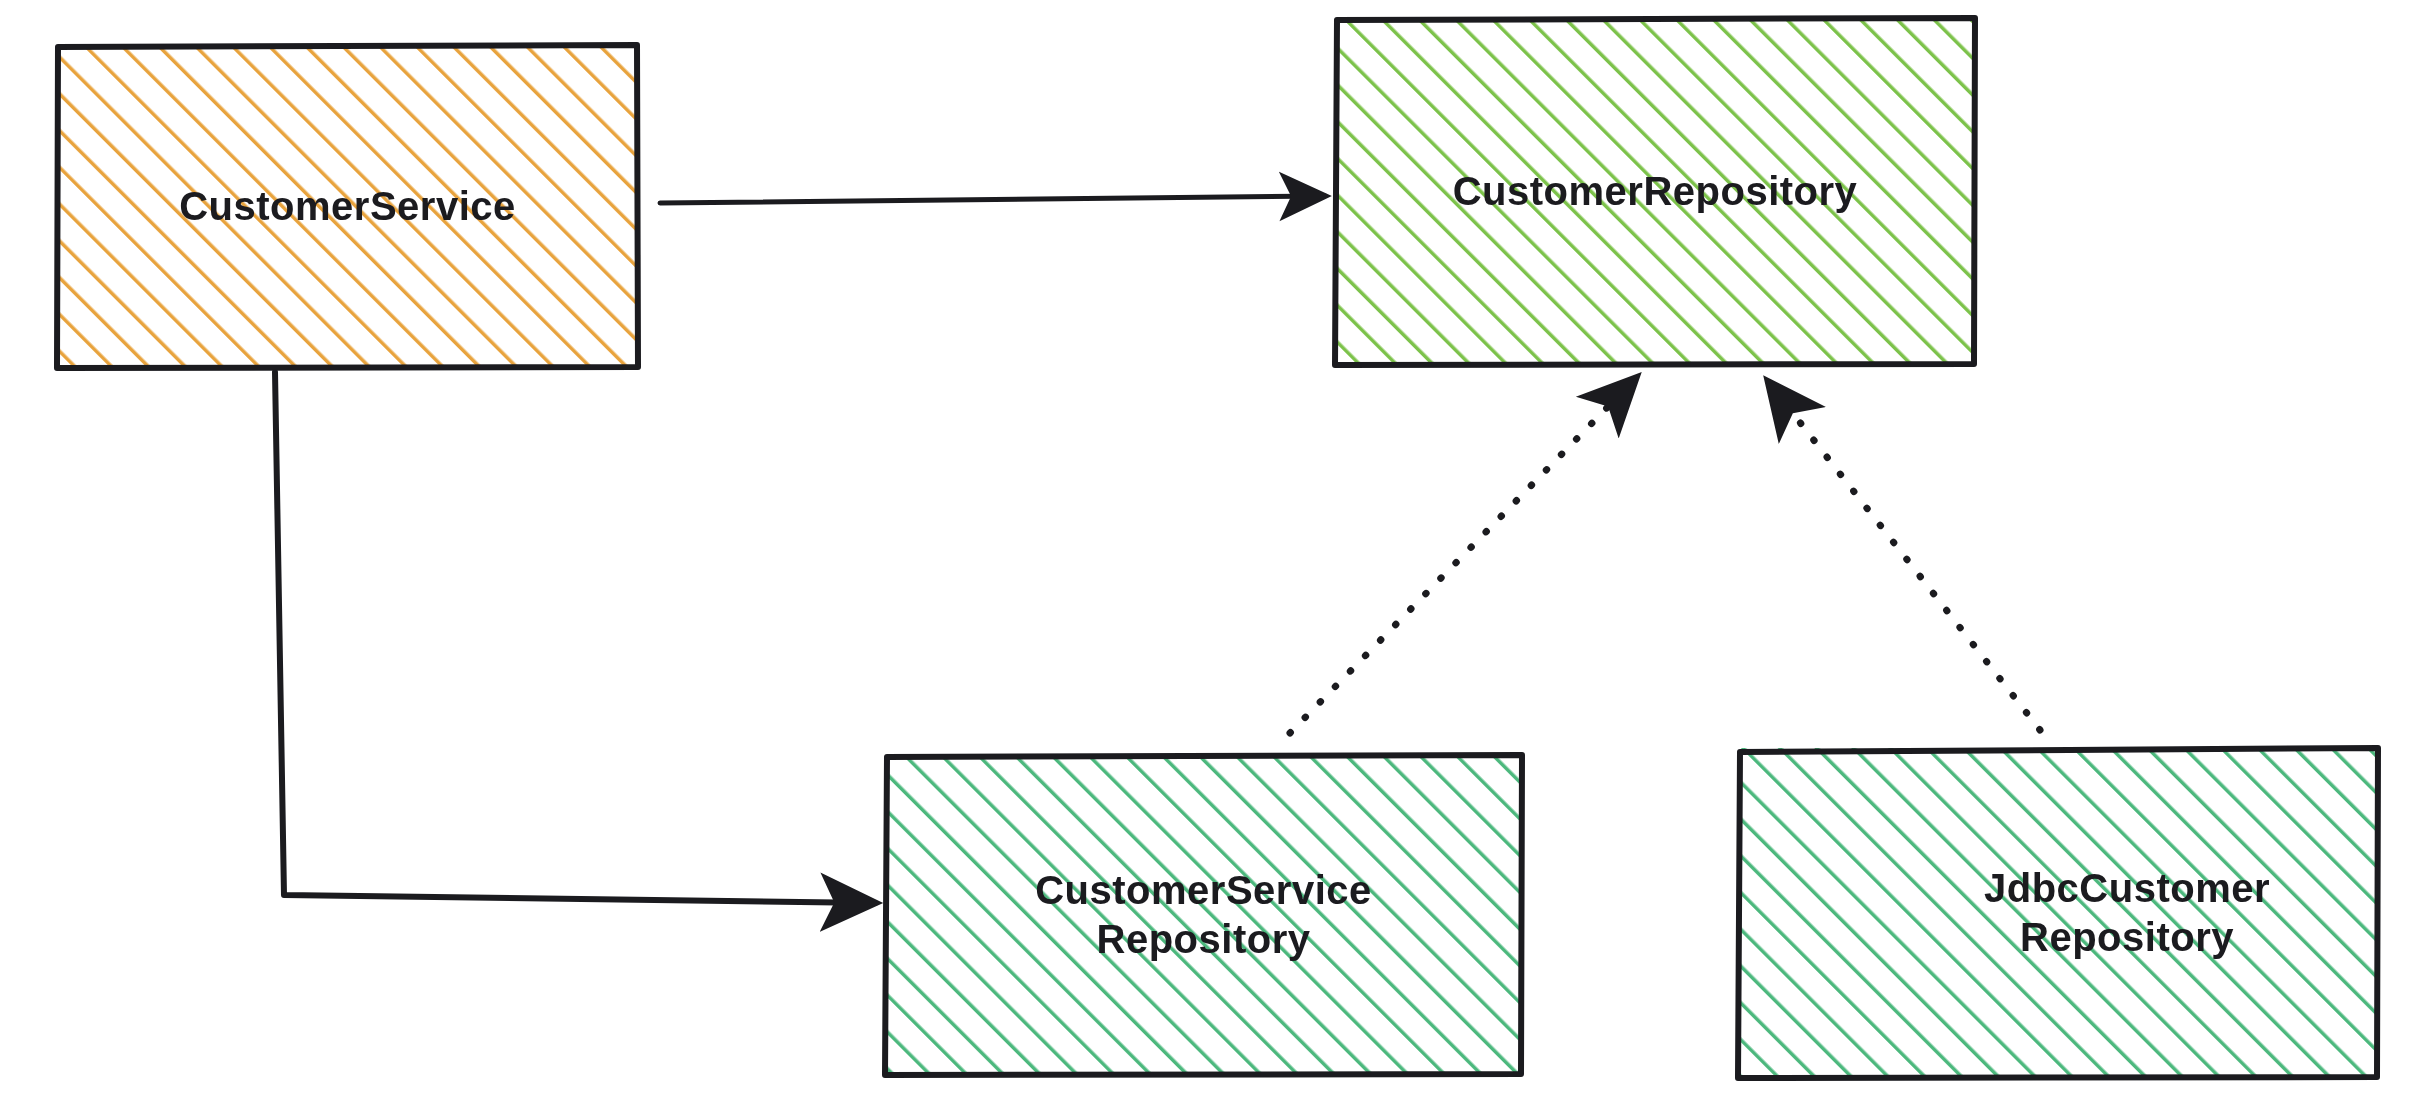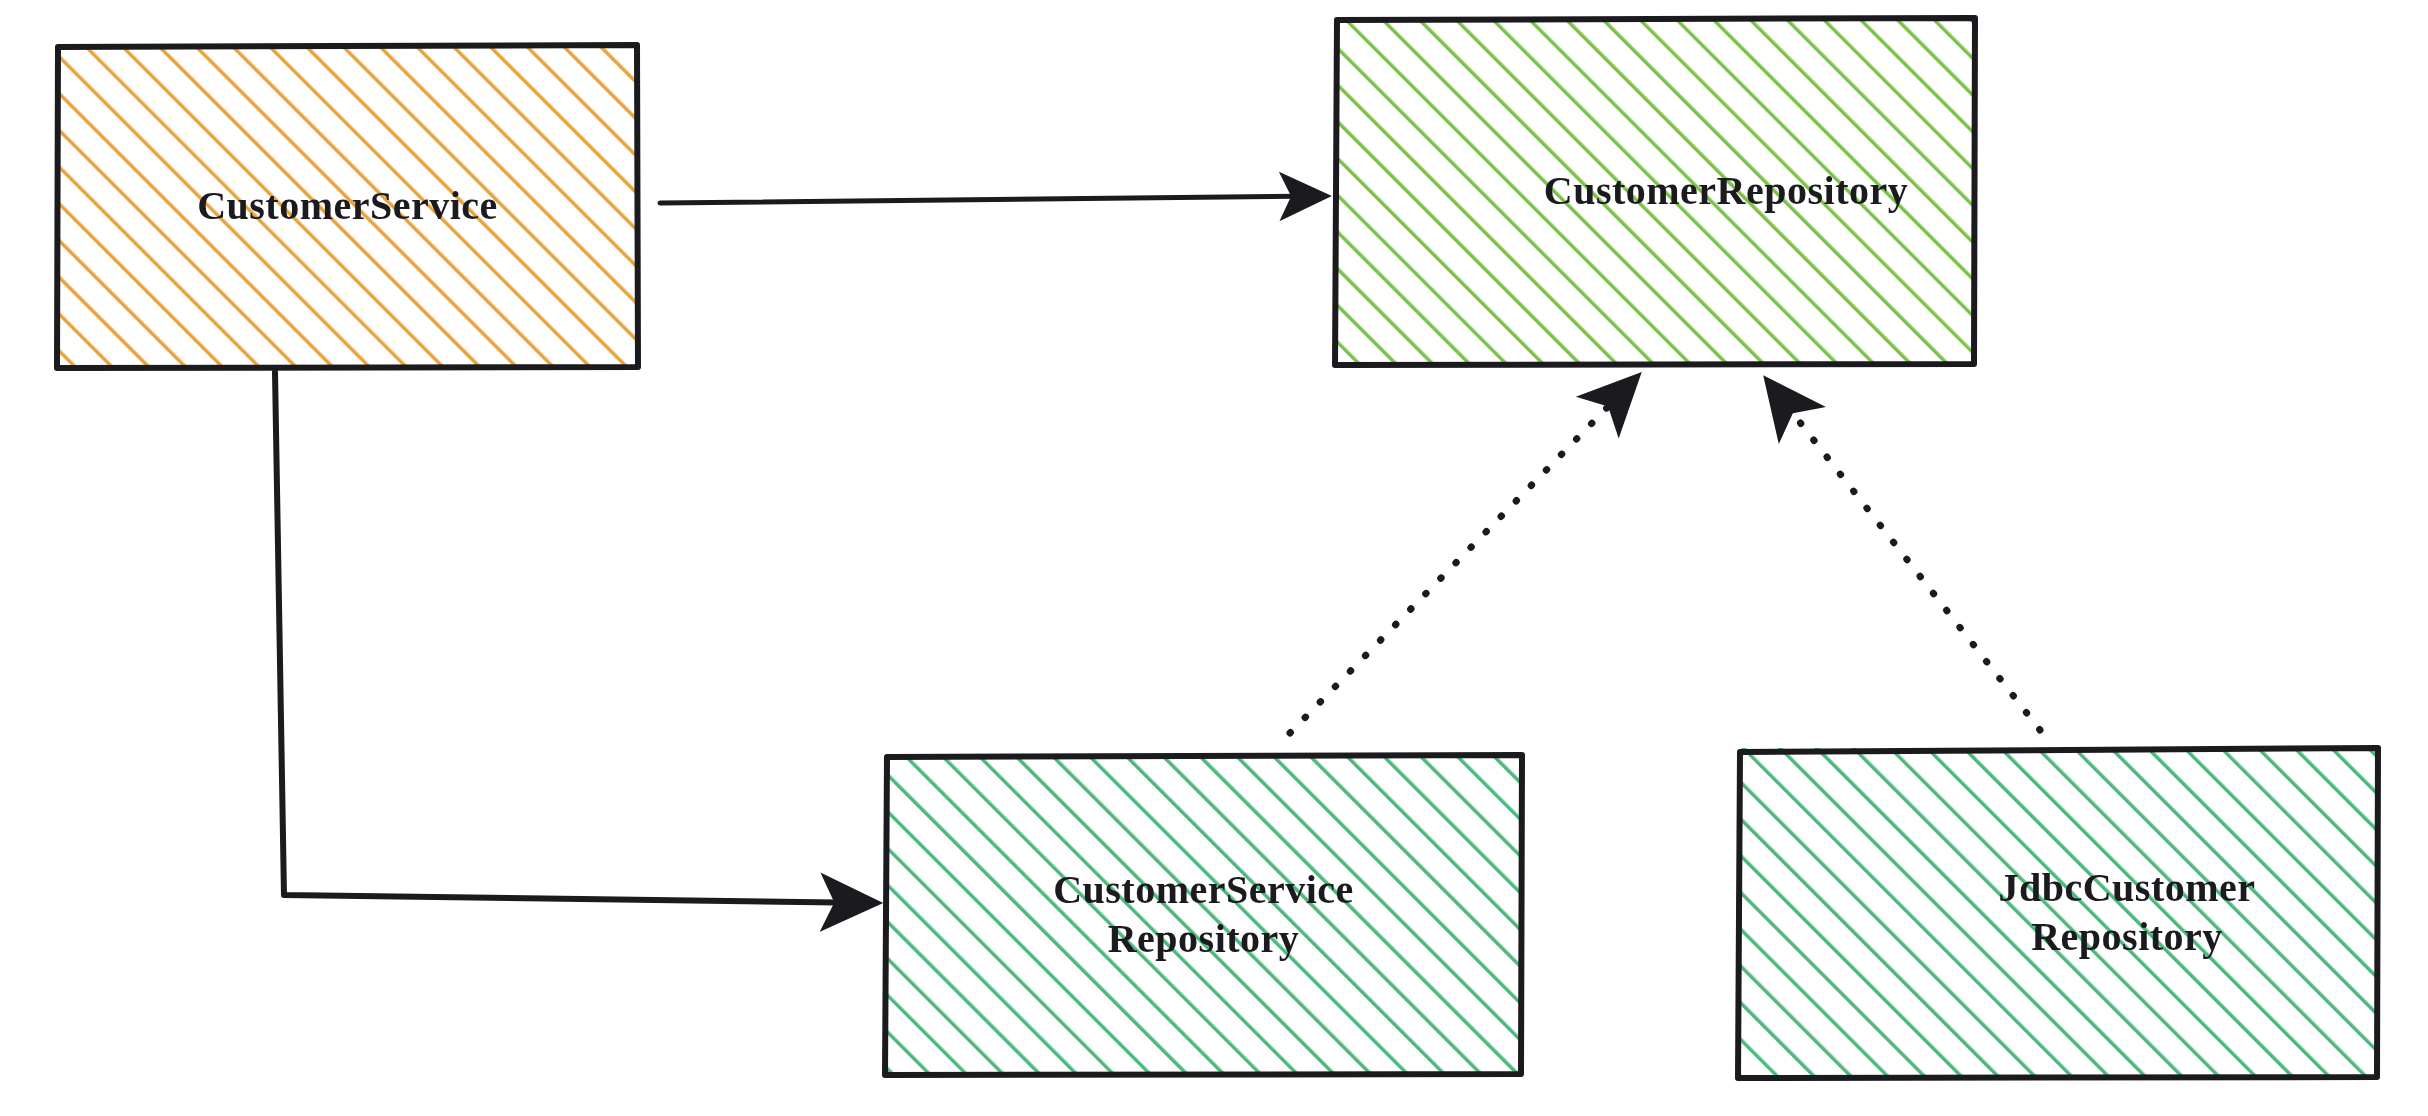--- a/index.html
+++ b/index.html
@@ -26,21 +26,21 @@
     width: 2428px;
     height: 1116px;
   }
   .node-label {
     position: absolute;
     display: flex;
     align-items: center;
     justify-content: center;
     text-align: center;
     color: #1b1b1f;
-    font-family: Liberation Serif, serif;
+    font-family: Liberation Sans, sans-serif;
     font-weight: 700;
     font-size: 40px;
     line-height: 1.22;
     letter-spacing: 0.5px;
     pointer-events: none;
     white-space: pre-line;
   }
 </style>
 </head>
 <body>
@@ -92,21 +92,21 @@
 
     <path d="M 275 372 L 284 895 L 875 903" fill="none" stroke="#1b1b1f" stroke-width="6" stroke-linecap="round" stroke-linejoin="round" marker-end="url(#arrow-solid)"></path>
 
     <path d="M 1290 733 L 1634 380" fill="none" stroke="#1b1b1f" stroke-width="7" stroke-linecap="round" stroke-dasharray="0.6 21" marker-end="url(#arrow-dotted)"></path>
 
     <path d="M 2040 730 L 1770 384" fill="none" stroke="#1b1b1f" stroke-width="7" stroke-linecap="round" stroke-dasharray="0.6 21" marker-end="url(#arrow-dotted)"></path>
   </svg>
 
   <div class="node-label" style="left:57px; top:45px; width:581px; height:323px;">CustomerService</div>
 
-  <div class="node-label" style="left:1406px; top:18px; width:640px; height:347px; align-items:center;">CustomerRepository</div>
+  <div class="node-label" style="left:1335px; top:18px; width:640px; height:347px; align-items:center;">CustomerRepository</div>
 
   <div class="node-label" style="left:885px; top:755px; width:637px; height:320px;">CustomerService
 Repository</div>
 
   <div class="node-label" style="left:1807px; top:748px; width:640px; height:330px;">JdbcCustomer
 Repository</div>
 
 </div>
 
 </body></html>

